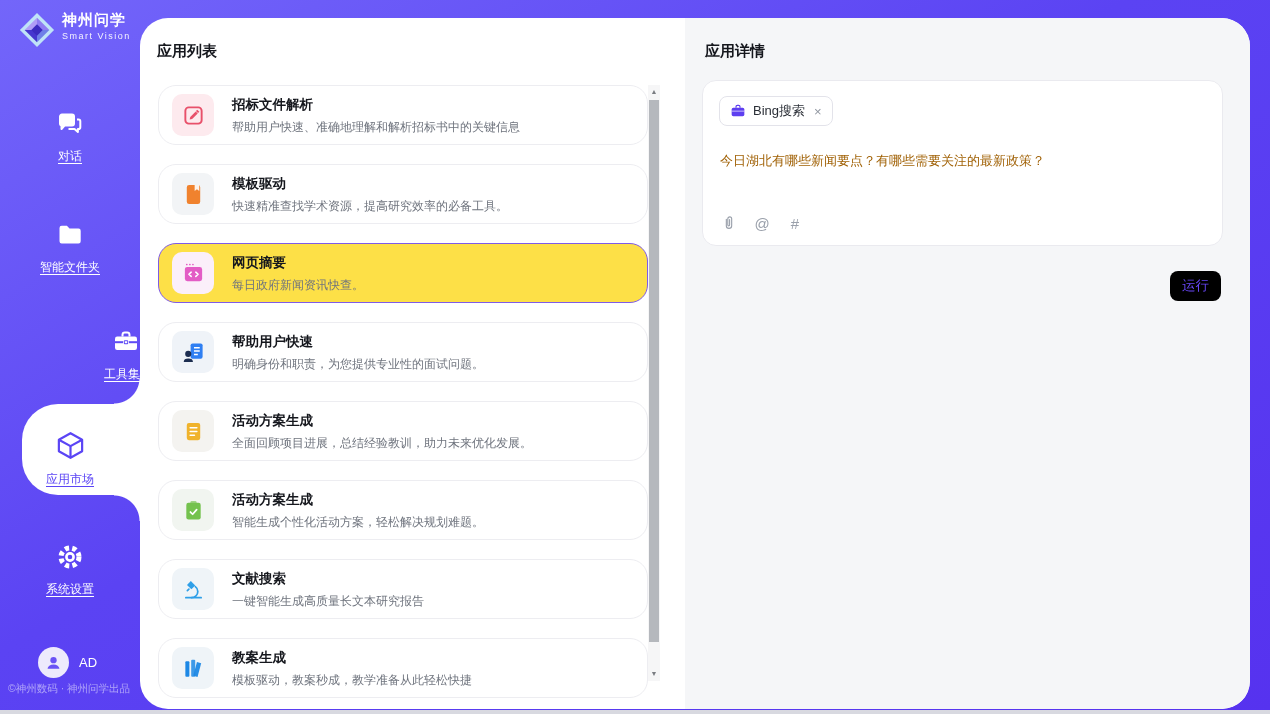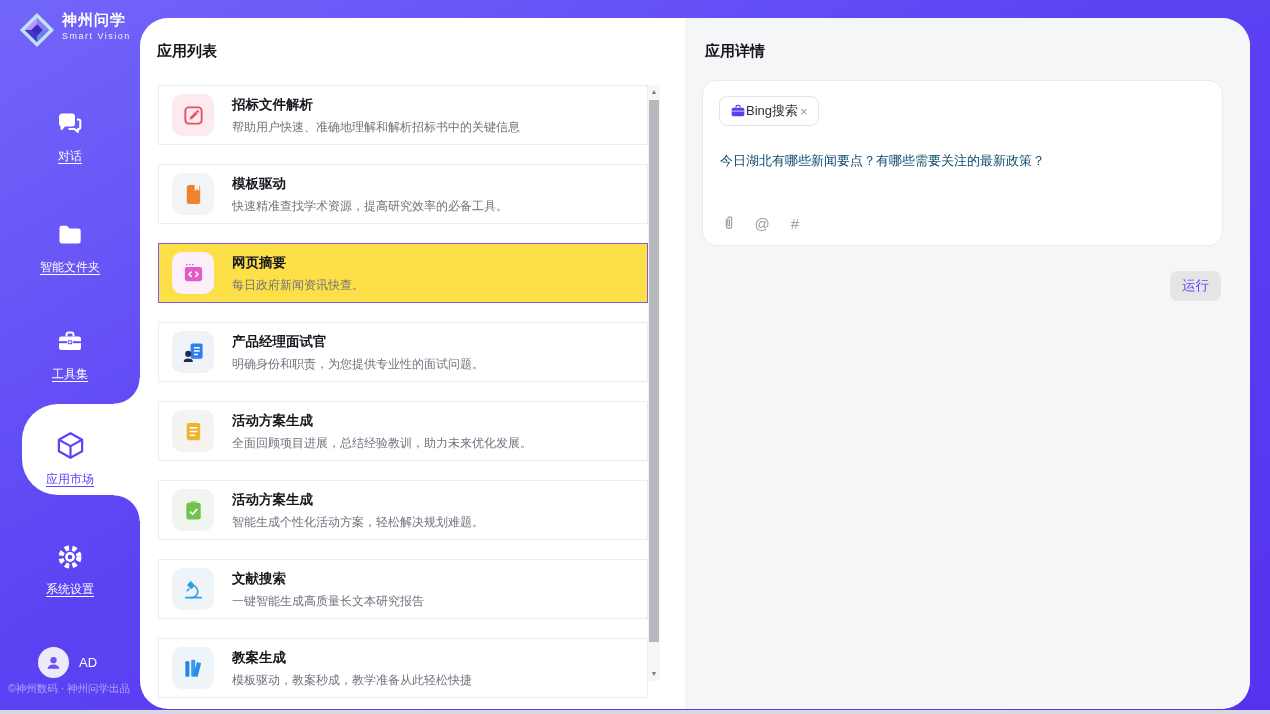--- a/index.html
+++ b/index.html
@@ -35,21 +35,21 @@
   
   .content { position:absolute; left:140px; top:18px; width:1110px; height:691px;
     background:#fff; border-radius:28px; overflow:hidden; z-index:2; }
   .panel-title { position:absolute; top:24px; font-size:15px; font-weight:bold; color:#15171d; }
 
   
   .list-panel { position:absolute; left:0; top:0; width:545px; height:100%; }
   .list-panel .panel-title { left:17px; }
   .app-list { position:absolute; left:18px; top:67px; width:490px; }
   .app-card { display:flex; align-items:center; height:60px; margin-bottom:19px; padding-left:13px;
-    background:#fff; border:1px solid #ededf1; border-radius:0; cursor:pointer; }
+    background:#fff; border:1px solid #ededf1; border-radius:18px; cursor:pointer; }
   .app-card.selected { background:#fde047; border:1.5px solid #7e5be8; }
   .tile { flex:0 0 42px; width:42px; height:42px; border-radius:10px; display:flex; align-items:center; justify-content:center; }
   .tile svg { width:23px; height:23px; }
   .app-texts { margin-left:18px; min-width:0; }
   .app-name { font-size:13.5px; font-weight:bold; color:#15171d; }
   .app-desc { font-size:12px; color:#6f747e; margin-top:5px; white-space:nowrap; }
 
   
   .scrollbar { position:absolute; left:508px; top:67px; width:12px; height:596px; background:#f6f6f7; }
   .sb-btn { position:absolute; left:0; width:12px; height:14px; background:#f6f6f7; color:#7a7d82;
@@ -57,31 +57,31 @@
   .sb-up { top:0; } .sb-down { bottom:0; }
   .sb-thumb { position:absolute; left:1px; top:15px; width:10px; height:542px; background:#b5b8bd; cursor:grab; }
 
   
   .detail-panel { position:absolute; left:545px; top:0; width:565px; height:100%;
     background:#f5f6f8; border-radius:0 28px 28px 0; }
   .detail-panel .panel-title { left:20px; }
   .detail-card { position:absolute; left:17px; top:62px; width:521px; height:166px;
     background:#fff; border:1px solid #eaeaef; border-radius:14px; }
   .chip { position:absolute; left:16px; top:15px; height:30px; display:inline-flex; align-items:center;
-    padding:0 10px; background:#fff; border:1px solid #e3e3ea; border-radius:8px; cursor:pointer; }
+    gap:7px; padding:0 10px; background:#fff; border:1px solid #e3e3ea; border-radius:8px; cursor:pointer; }
   .chip svg { width:16px; height:16px; color:#5e3ff0; }
   .chip-label { font-size:13px; color:#2a2e36; }
   .chip-close { font-size:13px; color:#9096a0; margin-left:2px; cursor:pointer; }
-  .query-text { position:absolute; left:17px; top:70px; width:480px; font-size:13px; color:#0c4a6e; line-height:1.5; }
+  .query-text { position:absolute; left:17px; top:70px; width:480px; font-size:13px; color:#a16207; line-height:1.5; }
   .composer-icons { position:absolute; left:17px; bottom:13px; display:flex; align-items:center; gap:15px; color:#9aa0ab; }
   .composer-icons .ci { width:18px; height:18px; display:inline-flex; align-items:center; justify-content:center; cursor:pointer; }
   .composer-icons svg { width:16px; height:16px; }
   .glyph-ic { font-size:15px; }
   .run-btn { position:absolute; left:485px; top:253px; width:51px; height:30px; border:none; border-radius:8px;
-    background:#e5e5e5; color:#6746f6; font-size:13.5px; font-family:inherit; cursor:pointer; }
+    background:#000000; color:#6746f6; font-size:13.5px; font-family:inherit; cursor:pointer; }
 </style>
 </head>
 <body>
 
 <div class="frame">
 
   <nav class="sidebar">
     <div class="logo">
       <span style="width:38px;height:38px;display:inline-block;"><svg viewBox="0 0 40 40">
             <polygon points="20,2 38,20 20,38 2,20" fill="#bfe3f7"></polygon>
@@ -105,21 +105,21 @@
       <span class="nlabel">对话</span>
     </div>
 
     <div class="nav-item" style="top:221px;">
       <span class="nicon" style="color:#fff;"><svg viewBox="0 0 28 28" fill="currentColor">
             <path d="M3.5 7 a2.2 2.2 0 0 1 2.2-2.2 h5.2 L13.5 7.6 h9 a2.2 2.2 0 0 1 2.2 2.2 v10.4 a2.2 2.2 0 0 1 -2.2 2.2 H5.7 a2.2 2.2 0 0 1 -2.2-2.2 z"></path>
           </svg></span>
       <span class="nlabel">智能文件夹</span>
     </div>
 
-    <div class="nav-item" style="top:328px;">
+    <div class="nav-item" style="top:328px;text-align:right;">
       <span class="nicon" style="color:#fff;"><svg viewBox="0 0 28 28" fill="currentColor">
             <path d="M10.5 8.5 V6.8 a2.4 2.4 0 0 1 2.4-2.4 h2.2 a2.4 2.4 0 0 1 2.4 2.4 v1.7" fill="none" stroke="currentColor" stroke-width="2"></path>
             <rect x="3" y="8.5" width="22" height="13.5" rx="2.2"></rect>
             <rect x="3" y="13.2" width="8" height="2" fill="#5f4bf5"></rect>
             <rect x="17" y="13.2" width="8" height="2" fill="#5f4bf5"></rect>
             <rect x="11.8" y="12.2" width="4.4" height="4" rx="1" fill="#5f4bf5"></rect>
             <rect x="12.8" y="13.2" width="2.4" height="2" fill="#fff"></rect>
           </svg></span>
       <span class="nlabel">工具集</span>
     </div>
@@ -206,21 +206,21 @@
   <div class="app-card">
     <span class="tile" style="background: rgb(239, 243, 248); color: rgb(47, 127, 242);">
               <svg viewBox="0 0 24 24" fill="currentColor">
                 <rect x="9" y="2.5" width="12.5" height="16" rx="2"></rect>
                 <path d="M12.5 7 h6 M12.5 10.5 h6 M12.5 14 h4" stroke="#fff" stroke-width="1.5"></path>
                 <circle cx="6.5" cy="13.5" r="3.2" fill="#1c2d50"></circle>
                 <path d="M1.8 21.8 a4.8 3.6 0 0 1 9.6 0 z" fill="#1c2d50"></path>
               </svg>
             </span>
     <span class="app-texts">
-      <span class="app-name">产品经理面试官</span>
+      <span class="app-name">帮助用户快速</span>
       <span class="app-desc" style="display:block;">明确身份和职责，为您提供专业性的面试问题。</span>
     </span>
   </div>
 
   <div class="app-card">
     <span class="tile" style="background: rgb(244, 243, 240); color: rgb(240, 179, 44);">
               <svg viewBox="0 0 24 24" fill="currentColor">
                 <rect x="5" y="3" width="14" height="18" rx="2.2"></rect>
                 <path d="M8.5 8 h7 M8.5 12 h7 M8.5 16 h4.5" stroke="#fff" stroke-width="1.6" stroke-linecap="round"></path>
               </svg>

